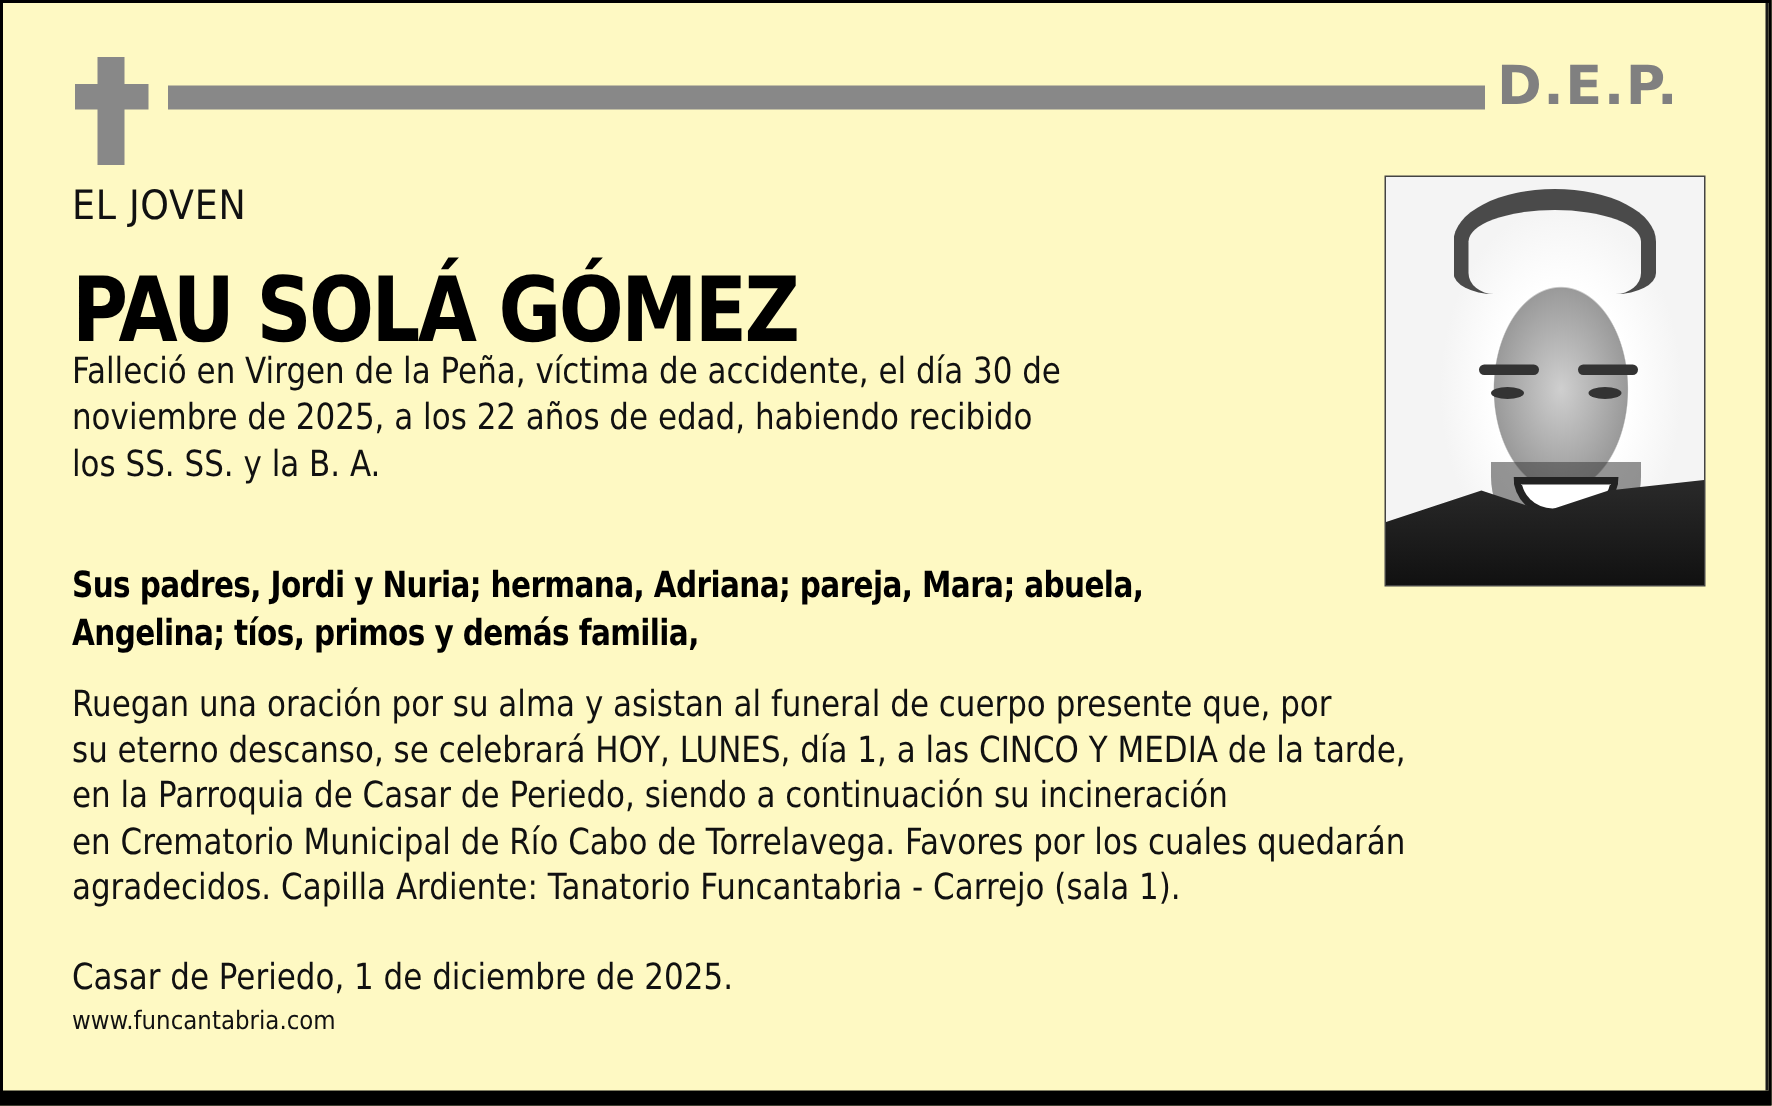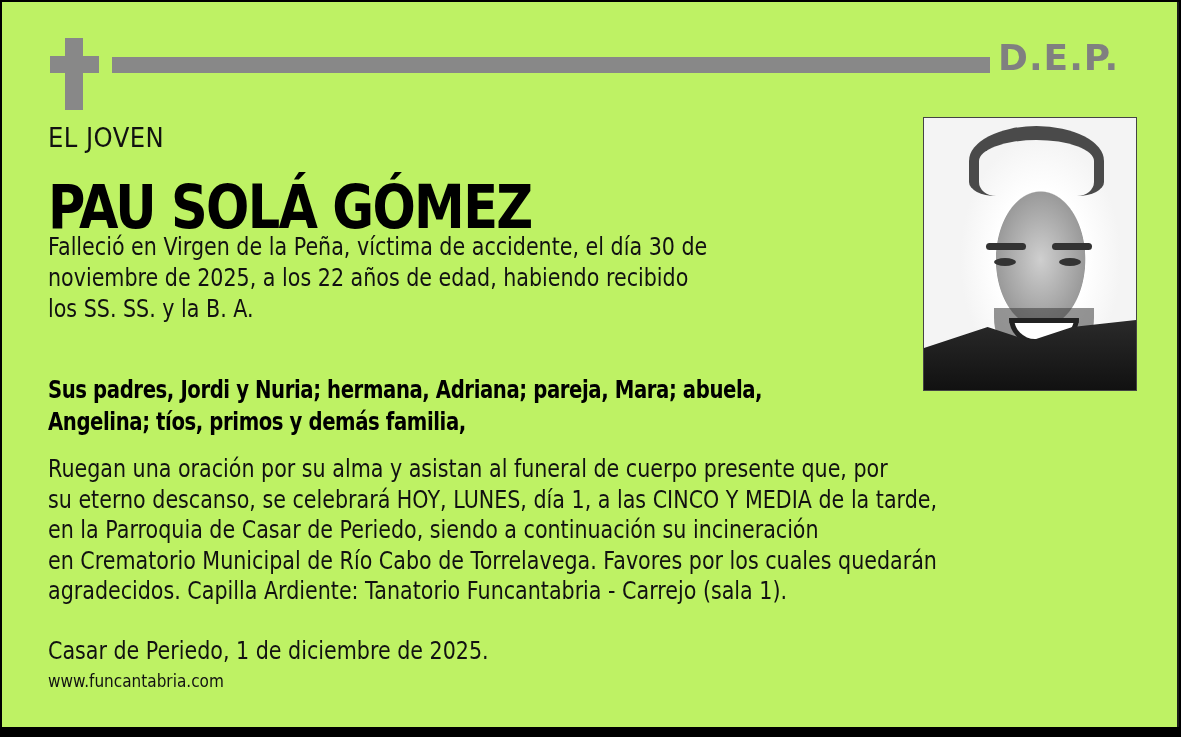--- a/index.html
+++ b/index.html
@@ -13,21 +13,21 @@
       position: relative;
       overflow: hidden;
       font-family: "DejaVu Sans", "Liberation Sans", sans-serif;
     }
     .card {
       position: absolute;
       left: 2px;
       top: 2px;
       width: 1175px;
       height: 725px;
-      background: #bef264;
+      background: #fef9c3;
       border-right: 2px solid #1a1a1a;
     }
     .cross-v {
       position: absolute;
       left: 63px;
       top: 36px;
       width: 18px;
       height: 72px;
       background: #888888;
     }

